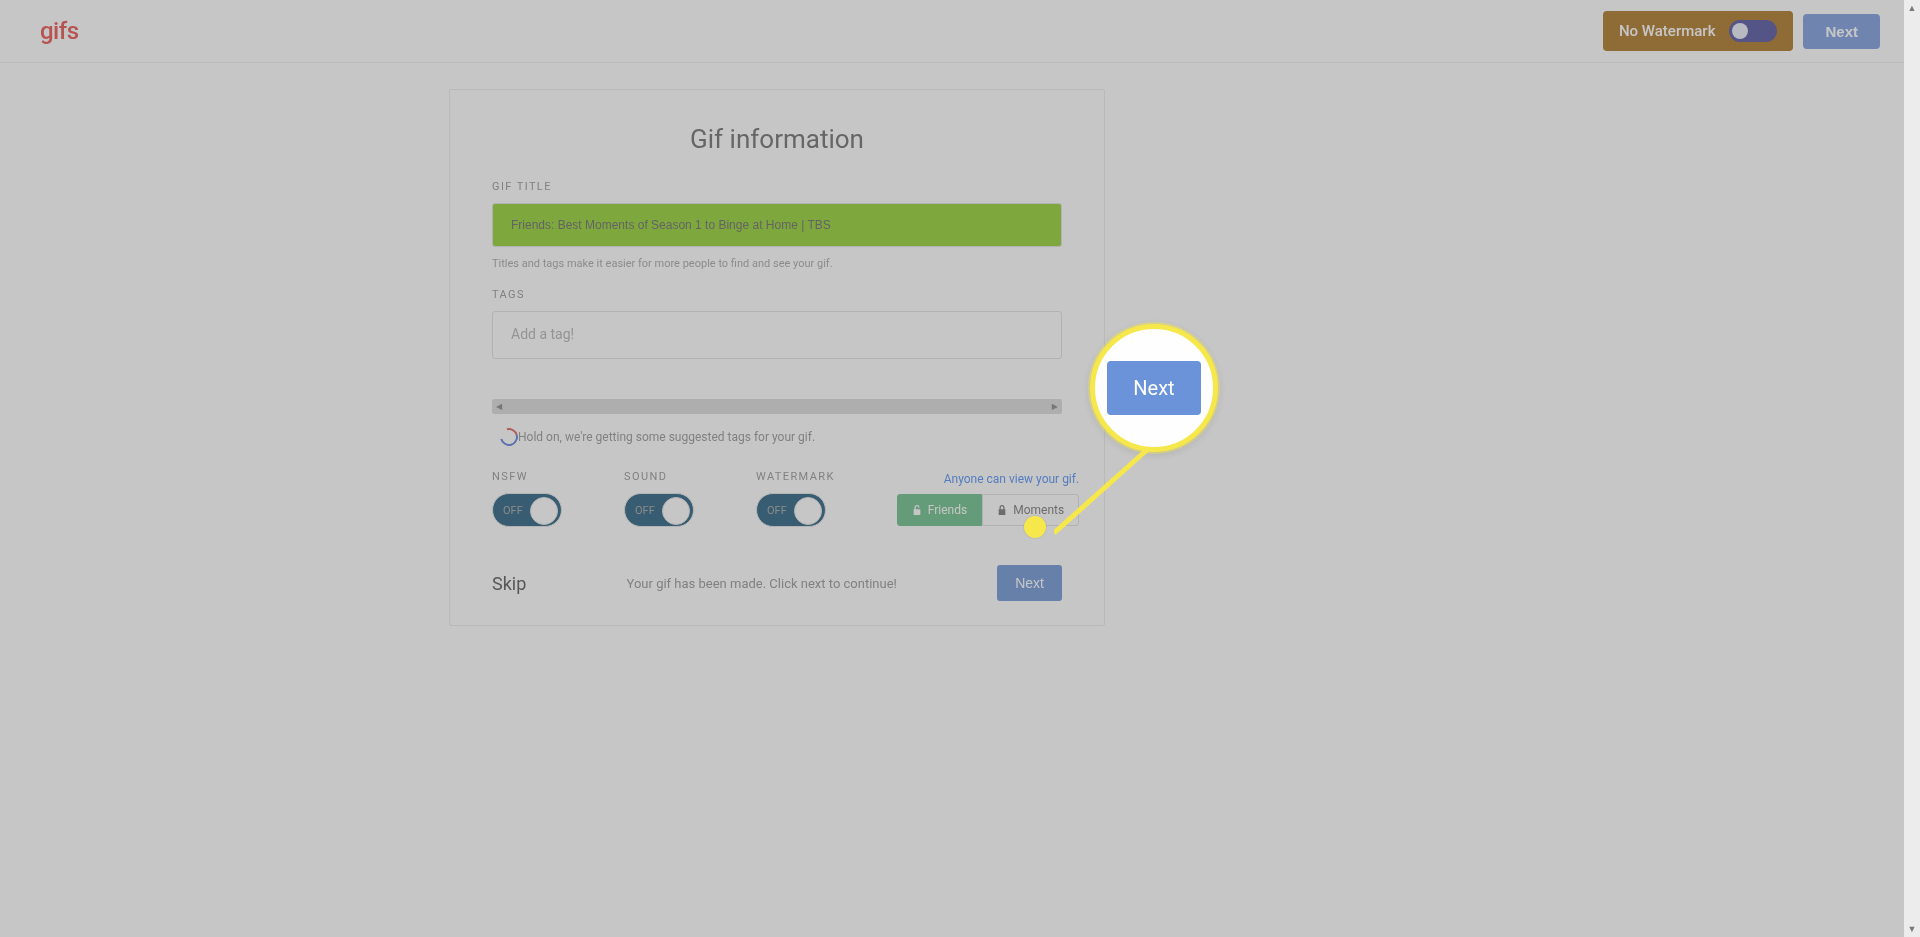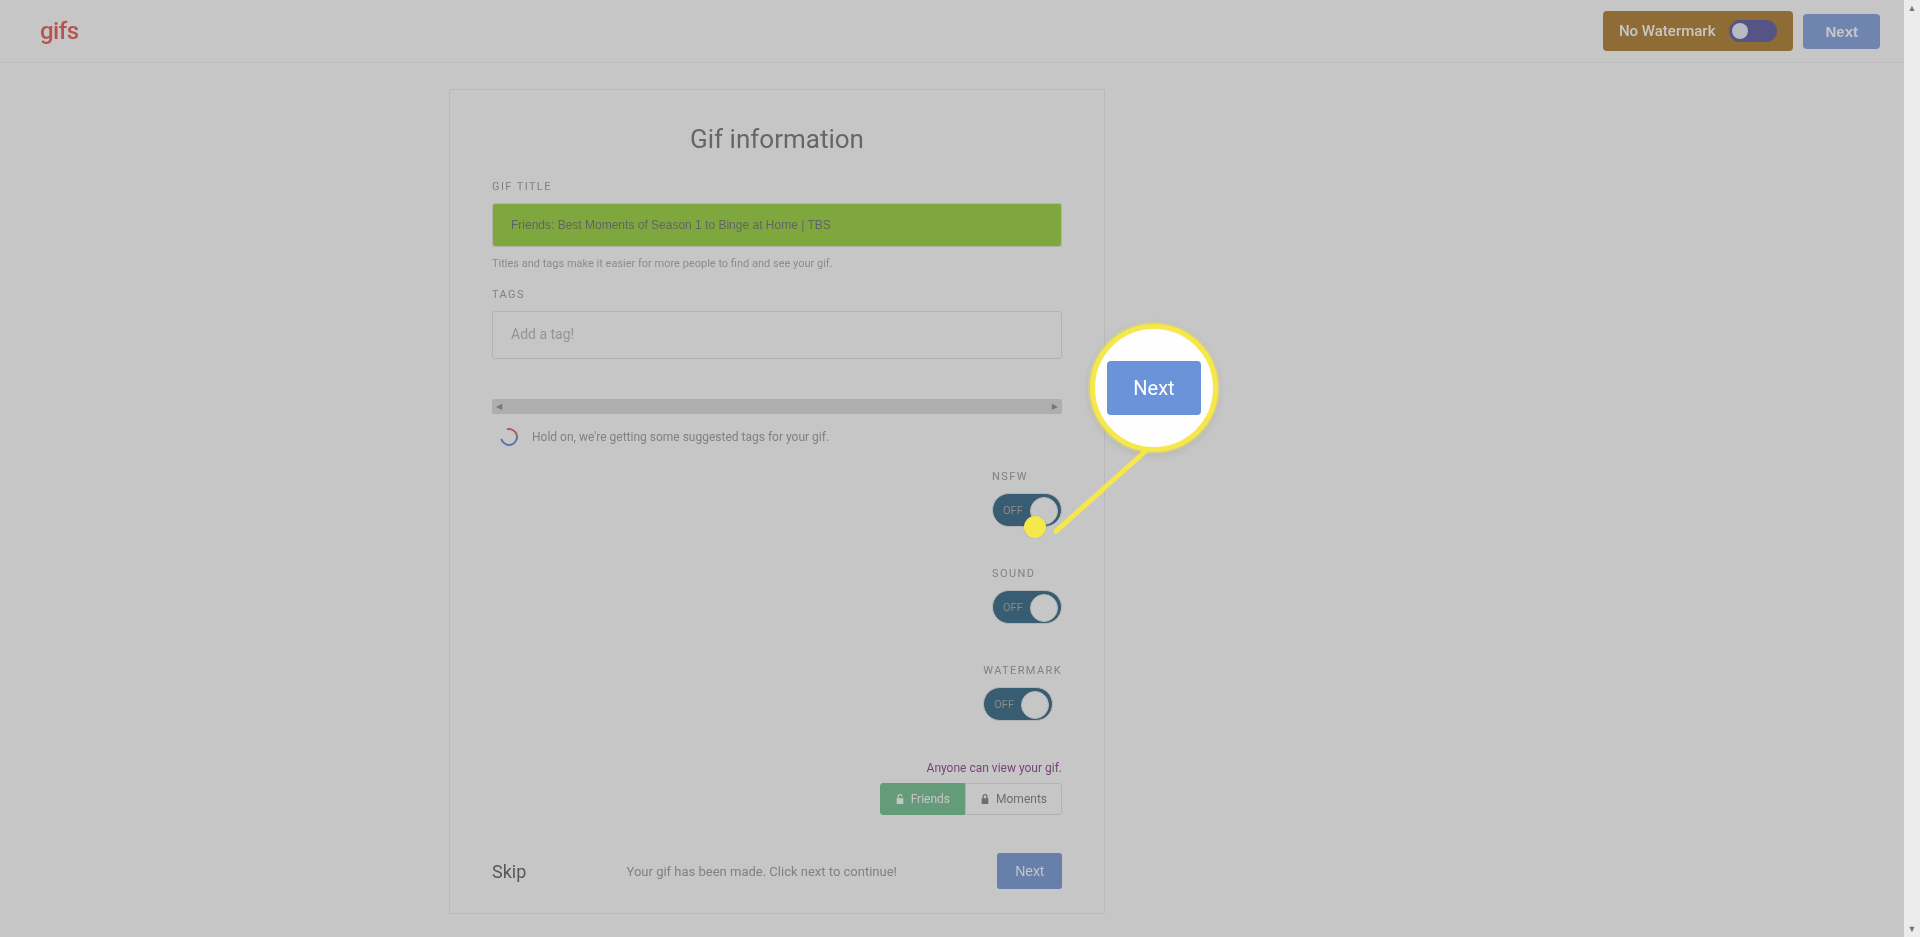--- a/index.html
+++ b/index.html
@@ -123,53 +123,53 @@
   height: 15px;
   border-radius: 2px;
   display: flex;
   align-items: center;
   justify-content: space-between;
   padding: 0 4px;
   margin-bottom: 14px;
 }
 .arrow { font-size: 8px; color: #777; }
 .suggest-row {
-  display: flex; align-items: center; gap: 14px;
+  display: flex; align-items: center; 
   font-size: 12px; color: #888; margin-bottom: 24px;
   padding-left: 8px;
 }
 .spinner {
   width: 18px; height: 18px; border-radius: 50%;
   border: 2px solid transparent;
   border-top-color: #d94a4a;
   border-right-color: #4a6ed9;
   border-bottom-color: #4a6ed9;
   transform: rotate(30deg);
 }
 .toggle-row {
-  display: flex; align-items: flex-end; gap: 40px; margin-bottom: 38px; flex-direction: column;
+  display: flex; align-items: center; gap: 62px; margin-bottom: 38px;
 }
 .toggle-col { display: flex; flex-direction: column; align-items: flex-start; gap: 8px; }
 .toggle-col .label { margin-bottom: 2px; }
 .pill {
   width: 70px; height: 34px; border-radius: 17px;
   background: #0c4a6e; border: 1px solid #e0e0e0;
   display: flex; align-items: center;
   padding-left: 10px;
   font-size: 11px; color: #999;
   position: relative;
 }
 .pill::after {
   content: "";
   position: absolute; right: 3px; top: 3px;
   width: 26px; height: 26px;
   background: #fff; border: 1px solid #e2e2e2; border-radius: 50%;
 }
 .visibility-col { margin-left: auto; text-align: right; }
-.vis-hint { font-size: 12px; color: #701a75; margin-bottom: 8px; }
+.vis-hint { font-size: 12px; color: #3b82f6; margin-bottom: 8px; }
 .vis-btns { display: flex; }
 .vis-btn {
   font-size: 12px; padding: 8px 14px;
   display: flex; align-items: center; gap: 6px;
   border: 1px solid #ddd; cursor: pointer;
 }
 .vis-btn.public {
   background: #57b77a; color: #fff; border-color: #57b77a;
   border-radius: 3px 0 0 3px;
 }

